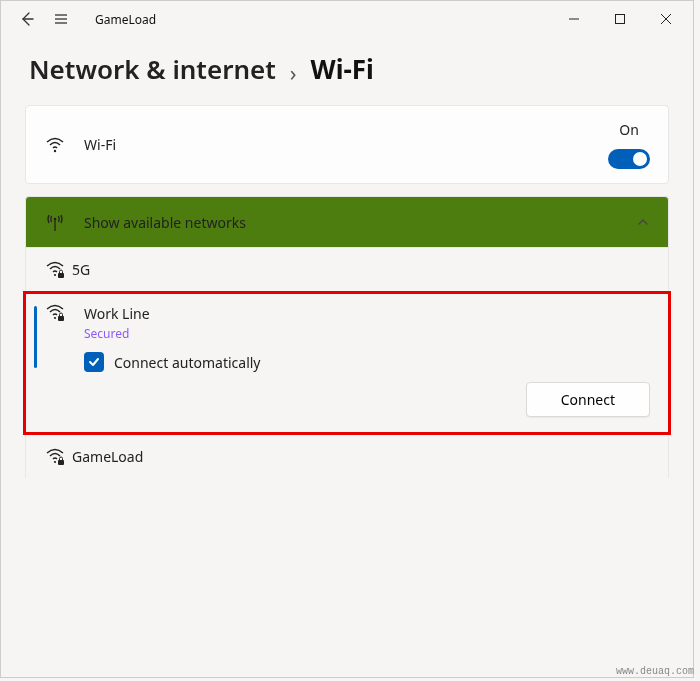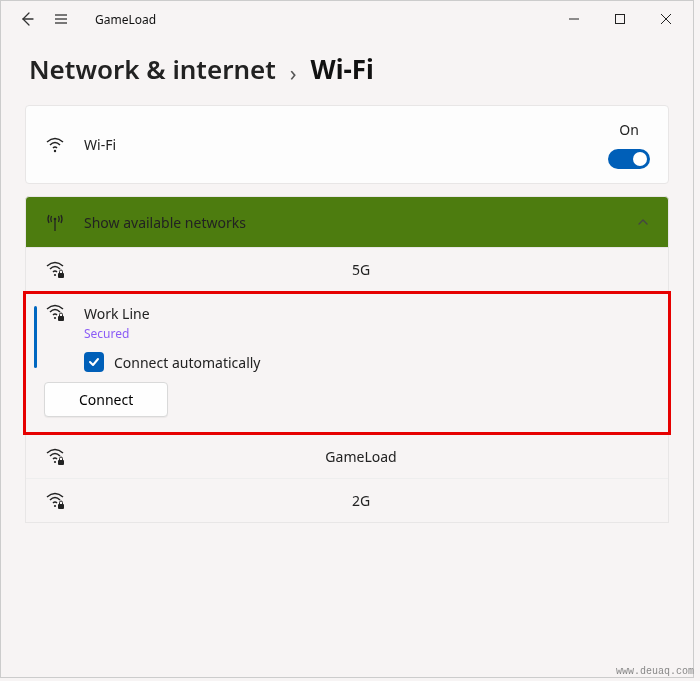--- a/index.html
+++ b/index.html
@@ -26,30 +26,30 @@
   .label-col { flex: 1; font-size: 14px; color: #222; }
   .label-sub { font-size: 12px; color: #8b5cf6; margin-top: 2px; }
 
   .toggle-wrap { display: flex; align-items: center; gap: 10px; font-size: 14px; color: #222; flex-direction: column; }
   .toggle { width: 42px; height: 20px; background: #005fb8; border-radius: 10px; position: relative; }
   .toggle .knob { width: 14px; height: 14px; background: #fff; border-radius: 50%; position: absolute; right: 3px; top: 3px; }
 
   .spacer { height: 12px; }
   .card-mid { background: #4d7c0f; border: 1px solid #e8e6e6; border-radius: 4px 4px 0 0; }
   .net-list { border-left: 1px solid #e8e6e6; border-right: 1px solid #e8e6e6; }
-  .net-item { display: flex; align-items: center; padding: 12px 18px; gap: 6px; text-align: center; }
+  .net-item { display: flex; align-items: center; padding: 12px 18px; gap: 6px; }
   .net-item + .net-item { border-top: 1px solid #eee; }
 
   .highlight { border: 3px solid #e60000; margin: 0 -3px; position: relative; }
   .highlight .net-body { padding: 10px 18px 15px 18px; background: #f7f4f4; }
   .highlight .selected-bar { position: absolute; left: 8px; top: 12px; bottom: 64px; width: 3px; background: #0067c0; border-radius: 2px; }
   .net-head { display: flex; align-items: flex-start; gap: 18px; }
   .check-row { display: flex; align-items: center; gap: 10px; margin-top: 10px; margin-left: 40px; }
   .checkbox { width: 20px; height: 20px; background: #005fb8; border-radius: 4px; display: flex; align-items: center; justify-content: center; }
-  .connect-row { display: flex; margin-top: 10px; }
+  .connect-row { display: flex; justify-content: flex-end; margin-top: 10px; }
   .connect-btn { background: #fefefe; border: 1px solid #d9d9d9; border-radius: 4px; padding: 7px 34px; font-size: 14px; box-shadow: 0 1px 1px rgba(0,0,0,0.05); }
 
   .watermark { position: absolute; right: 6px; bottom: 4px; font-size: 10px; color: #888; font-family: Liberation Mono, monospace; }
 
   svg { display: block; }
 </style>
 </head>
 <body>
 
 <div class="window">
@@ -195,30 +195,17 @@
               <path d="M5 8 Q10 3 15 8" stroke="#222" stroke-width="1.5" fill="none"></path>
               <path d="M8 11 Q10 9 12 11" stroke="#222" stroke-width="1.5" fill="none"></path>
               <circle cx="10" cy="14" r="1.1" fill="#222"></circle>
               <rect x="13" y="12" width="6" height="5" rx="1" fill="#222"></rect>
               <path d="M14.5 12 v-1.5 a1.5 1.5 0 0 1 3 0 V12" stroke="#222" stroke-width="1" fill="none"></path>
             </svg>
         </div>
         <div class="label-col">GameLoad</div>
       </div>
 
-      <div class="net-item" style="border-bottom:1px solid #e8e6e6;">
-        <div class="icon-col">
-          <svg width="20" height="18" viewBox="0 0 20 18">
-              <path d="M2 5 Q10 -2 18 5" stroke="#222" stroke-width="1.5" fill="none"></path>
-              <path d="M5 8 Q10 3 15 8" stroke="#222" stroke-width="1.5" fill="none"></path>
-              <path d="M8 11 Q10 9 12 11" stroke="#222" stroke-width="1.5" fill="none"></path>
-              <circle cx="10" cy="14" r="1.1" fill="#222"></circle>
-              <rect x="13" y="12" width="6" height="5" rx="1" fill="#222"></rect>
-              <path d="M14.5 12 v-1.5 a1.5 1.5 0 0 1 3 0 V12" stroke="#222" stroke-width="1" fill="none"></path>
-            </svg>
-        </div>
-        <div class="label-col">2G</div>
-      </div>
     </div>
   </div>
 </div>
 
 <div class="watermark">www.deuaq.com</div>
 
 </body></html>

